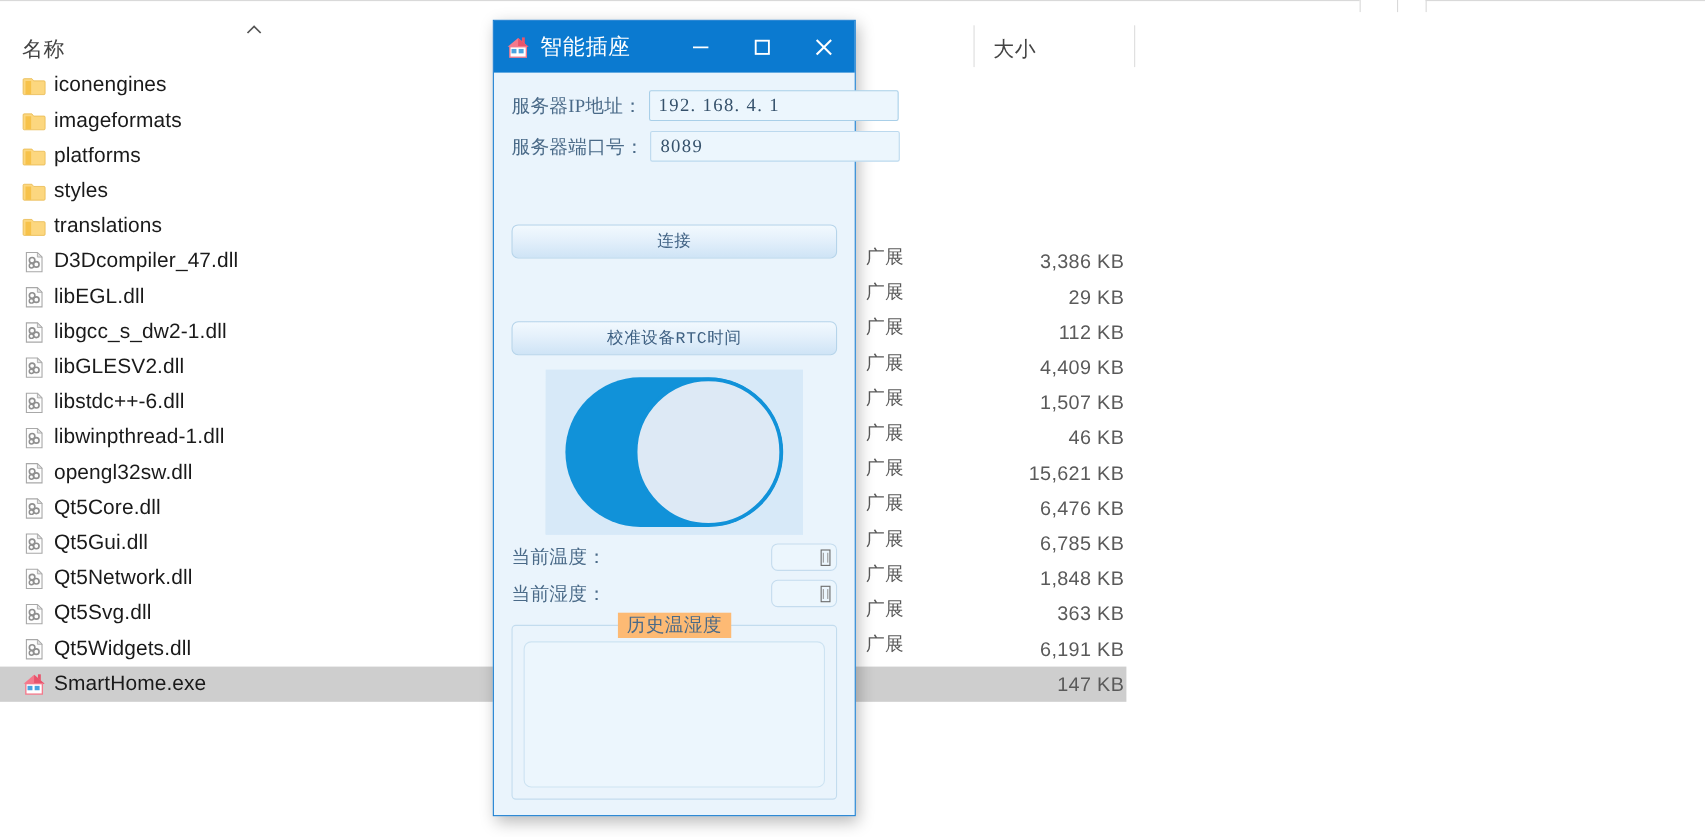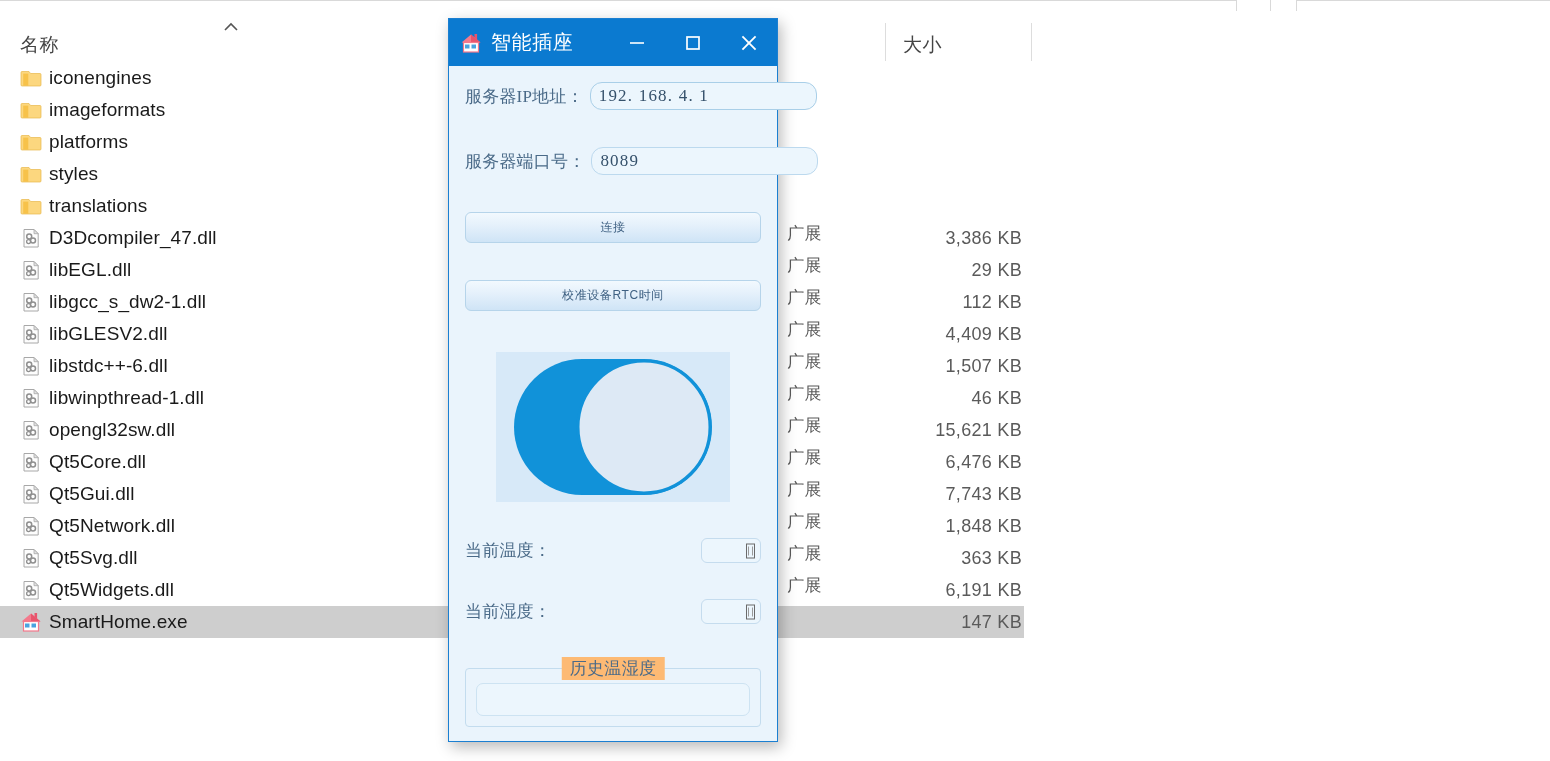--- a/index.html
+++ b/index.html
@@ -202,40 +202,39 @@
     cursor: default;
   }
   .win-btn svg { display: block; }
 
   .dlg-body {
     flex: 1 1 auto;
     padding: 16px 16px 14px 16px;
     box-sizing: border-box;
     display: flex;
     flex-direction: column;
-    gap: 28px;
   }
 
   .form-row {
     display: flex;
     align-items: center;
     margin-bottom: 9px;
   }
   .form-label {
     font-size: 17px;
     color: #4a6a88;
     font-family: "Liberation Serif", "DejaVu Serif", serif;
     white-space: nowrap;
     letter-spacing: 0.2px;
   }
   .qt-input {
     flex: 1 1 auto;
     height: 28px;
     border: 1px solid #bcd9ee;
-    border-radius: 12px;
+    border-radius: 2px;
     background: #ecf6fd;
     margin-left: 6px;
     font-size: 17px;
     color: #35516b;
     font-family: "Liberation Serif", "DejaVu Serif", serif;
     padding: 0 8px;
     box-sizing: border-box;
     outline: none;
     letter-spacing: 1.2px;
   }
@@ -244,26 +243,27 @@
   }
 
   .qt-button {
     display: block;
     width: 100%;
     height: 31px;
     margin-bottom: 9px;
     border: 1px solid #b6d4ea;
     border-radius: 6px;
     background: linear-gradient(to bottom, #f2f9fe 0%, #e4f0fb 45%, #cfe4f6 100%);
-    font-size: 12px;
+    font-size: 15px;
     color: #3f6183;
-    font-family: Liberation Sans, sans-serif;
+    font-family: Liberation Mono, monospace;
     letter-spacing: 0.6px;
     cursor: default;
     box-sizing: border-box;
+    margin-top: 48px;
   }
 
   .toggle-wrap {
     margin-top: 4px;
     height: 150px;
     display: flex;
     align-items: center;
     justify-content: center;
     background: linear-gradient(to bottom, #ddeefb 0%, #cfe5f7 100%);
     width: 234px;
@@ -556,21 +556,21 @@
       <path d="M14 2.5 v4.2 h4.2 z" fill="#e2e2e2" stroke="#a8a8a8" stroke-width="0.8"></path>
       <circle cx="9.2" cy="9.6" r="2.5" fill="none" stroke="#8f8f8f" stroke-width="1.5"></circle>
       <circle cx="13" cy="13.4" r="2.5" fill="none" stroke="#8f8f8f" stroke-width="1.5"></circle>
       <circle cx="8.6" cy="14.6" r="2" fill="none" stroke="#8f8f8f" stroke-width="1.3"></circle>
     </svg>
         </span>
         <span class="file-name">Qt5Gui.dll</span>
         <span class="type-clip">
           <span class="file-type">广展</span>
         </span>
-        <span class="file-size">7,743 KB</span>
+        <span class="file-size">6,785 KB</span>
       </div>
       <div class="file-row">
         <span class="file-icon">
           <svg viewBox="0 0 22 22" width="22" height="22">
       <path d="M4 2.5 h10 l4.2 4.2 V20 H4 z" fill="#fdfdfd" stroke="#a8a8a8" stroke-width="1"></path>
       <path d="M14 2.5 v4.2 h4.2 z" fill="#e2e2e2" stroke="#a8a8a8" stroke-width="0.8"></path>
       <circle cx="9.2" cy="9.6" r="2.5" fill="none" stroke="#8f8f8f" stroke-width="1.5"></circle>
       <circle cx="13" cy="13.4" r="2.5" fill="none" stroke="#8f8f8f" stroke-width="1.5"></circle>
       <circle cx="8.6" cy="14.6" r="2" fill="none" stroke="#8f8f8f" stroke-width="1.3"></circle>
     </svg>

